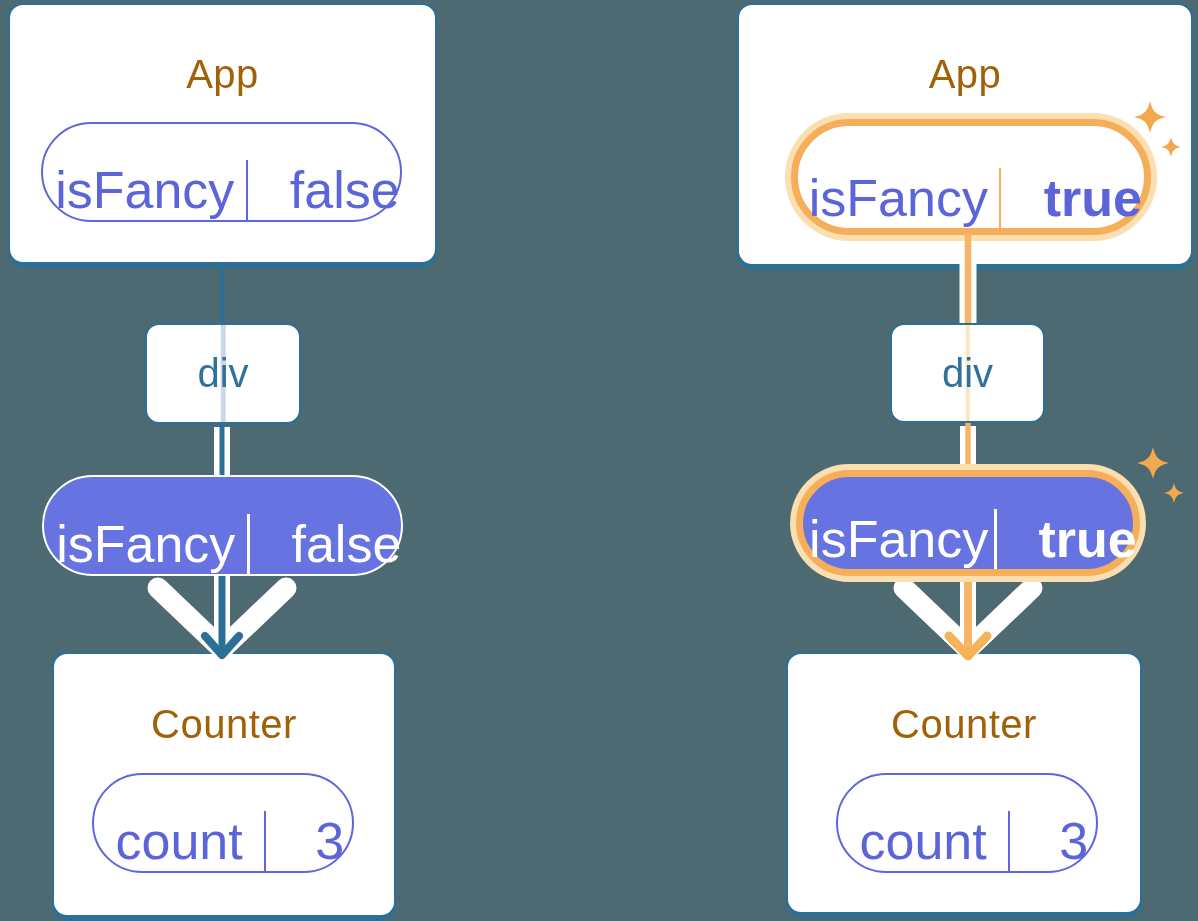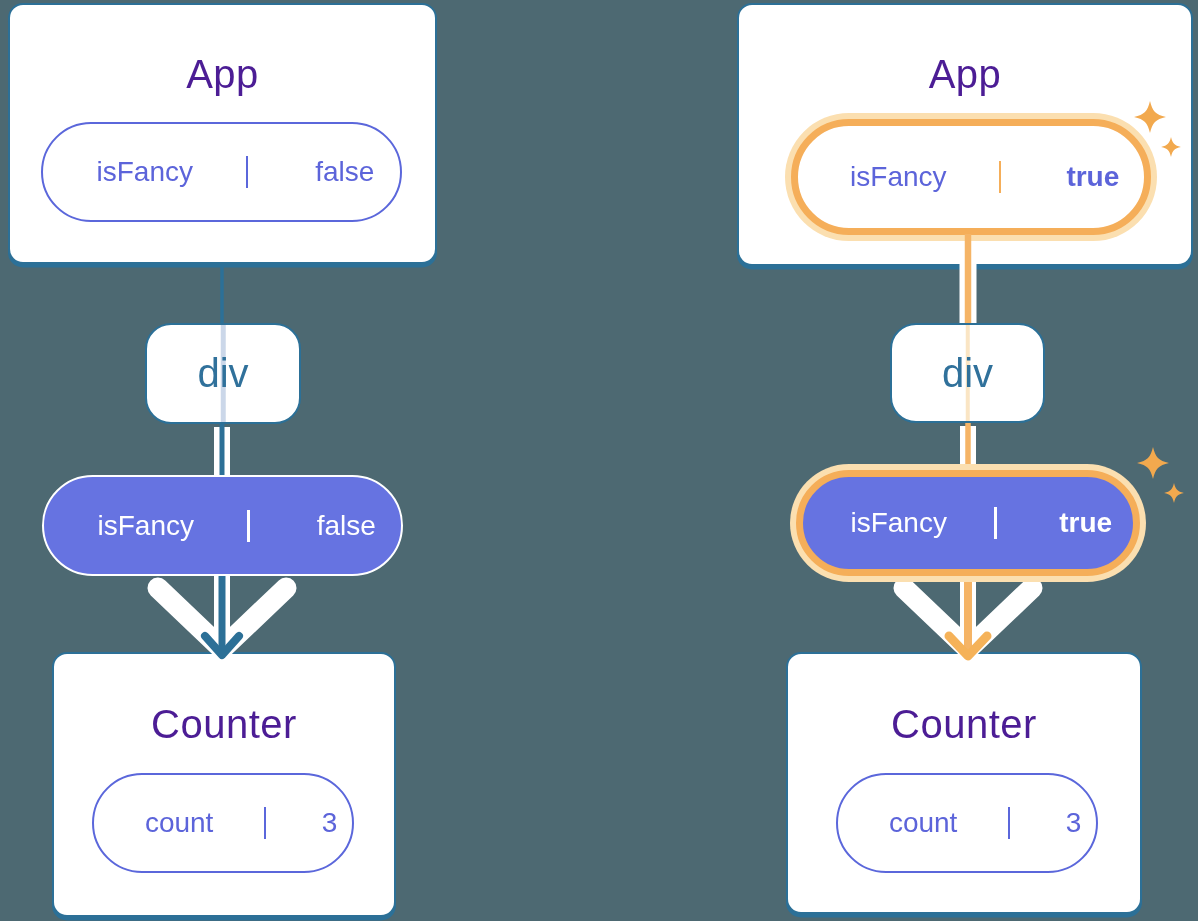--- a/index.html
+++ b/index.html
@@ -13,27 +13,27 @@
 
   
   .card{
     position:absolute;background:#fff;
     border:2.5px solid #2C7097;border-radius:15px;
     box-shadow:0 3.5px 0 #2C7097;
     z-index:1;
   }
   .card-title{
     position:absolute;left:0;width:100%;text-align:center;
-    font-size:40px;font-weight:500;color:#4c1d95;letter-spacing:.5px;
+    font-size:40px;font-weight:500;color:#a16207;letter-spacing:.5px;
   }
 
   
   .pill{
-    position:absolute;display:flex;align-items:center;
-    border-radius:70px;font-size:28px;box-sizing:border-box;
+    position:absolute;display:flex;align-items:flex-end;
+    border-radius:70px;font-size:52px;box-sizing:border-box;
   }
   .pill-cell{display:flex;align-items:center;justify-content:center;}
   .pill-name{flex:0 0 57%;}
   .pill-value{flex:1 1 auto;padding-left:41px;}
 
   .pill-outline{border:2.5px solid #5B67DB;color:#5C64DA;background:#fff;}
   .pill-outline .pill-value{border-left:2.5px solid #5B67DB;}
 
   .pill-highlight-outline{
     border:7px solid #F5AE59;color:#5C64DA;background:#fff;
@@ -50,21 +50,21 @@
   .pill-solid-highlight{
     background:#6673E1;color:#fff;border:7px solid #F5AE59;
     box-shadow:0 0 0 6px #FBDFB0;z-index:3;
   }
   .pill-solid-highlight .pill-name{flex:0 0 58%;}
   .pill-solid-highlight .pill-value{border-left:3px solid #fff;font-weight:700;}
 
   
   .node-box{
     position:absolute;background:#fff;border:2.5px solid #2C7097;
-    border-radius:26px;display:flex;align-items:center;justify-content:center;
+    border-radius:14px;display:flex;align-items:center;justify-content:center;
     font-size:40px;font-weight:500;color:#30719B;z-index:3;box-sizing:border-box;
   }
   .node-box .through-line{
     position:absolute;top:0;bottom:0;left:50%;width:4.5px;
     transform:translateX(-50%);
   }
   .through-blue{background:#CBD7E9;}
   .through-orange{background:#FAE5C4;}
 
   .sparkles{position:absolute;z-index:4;}

